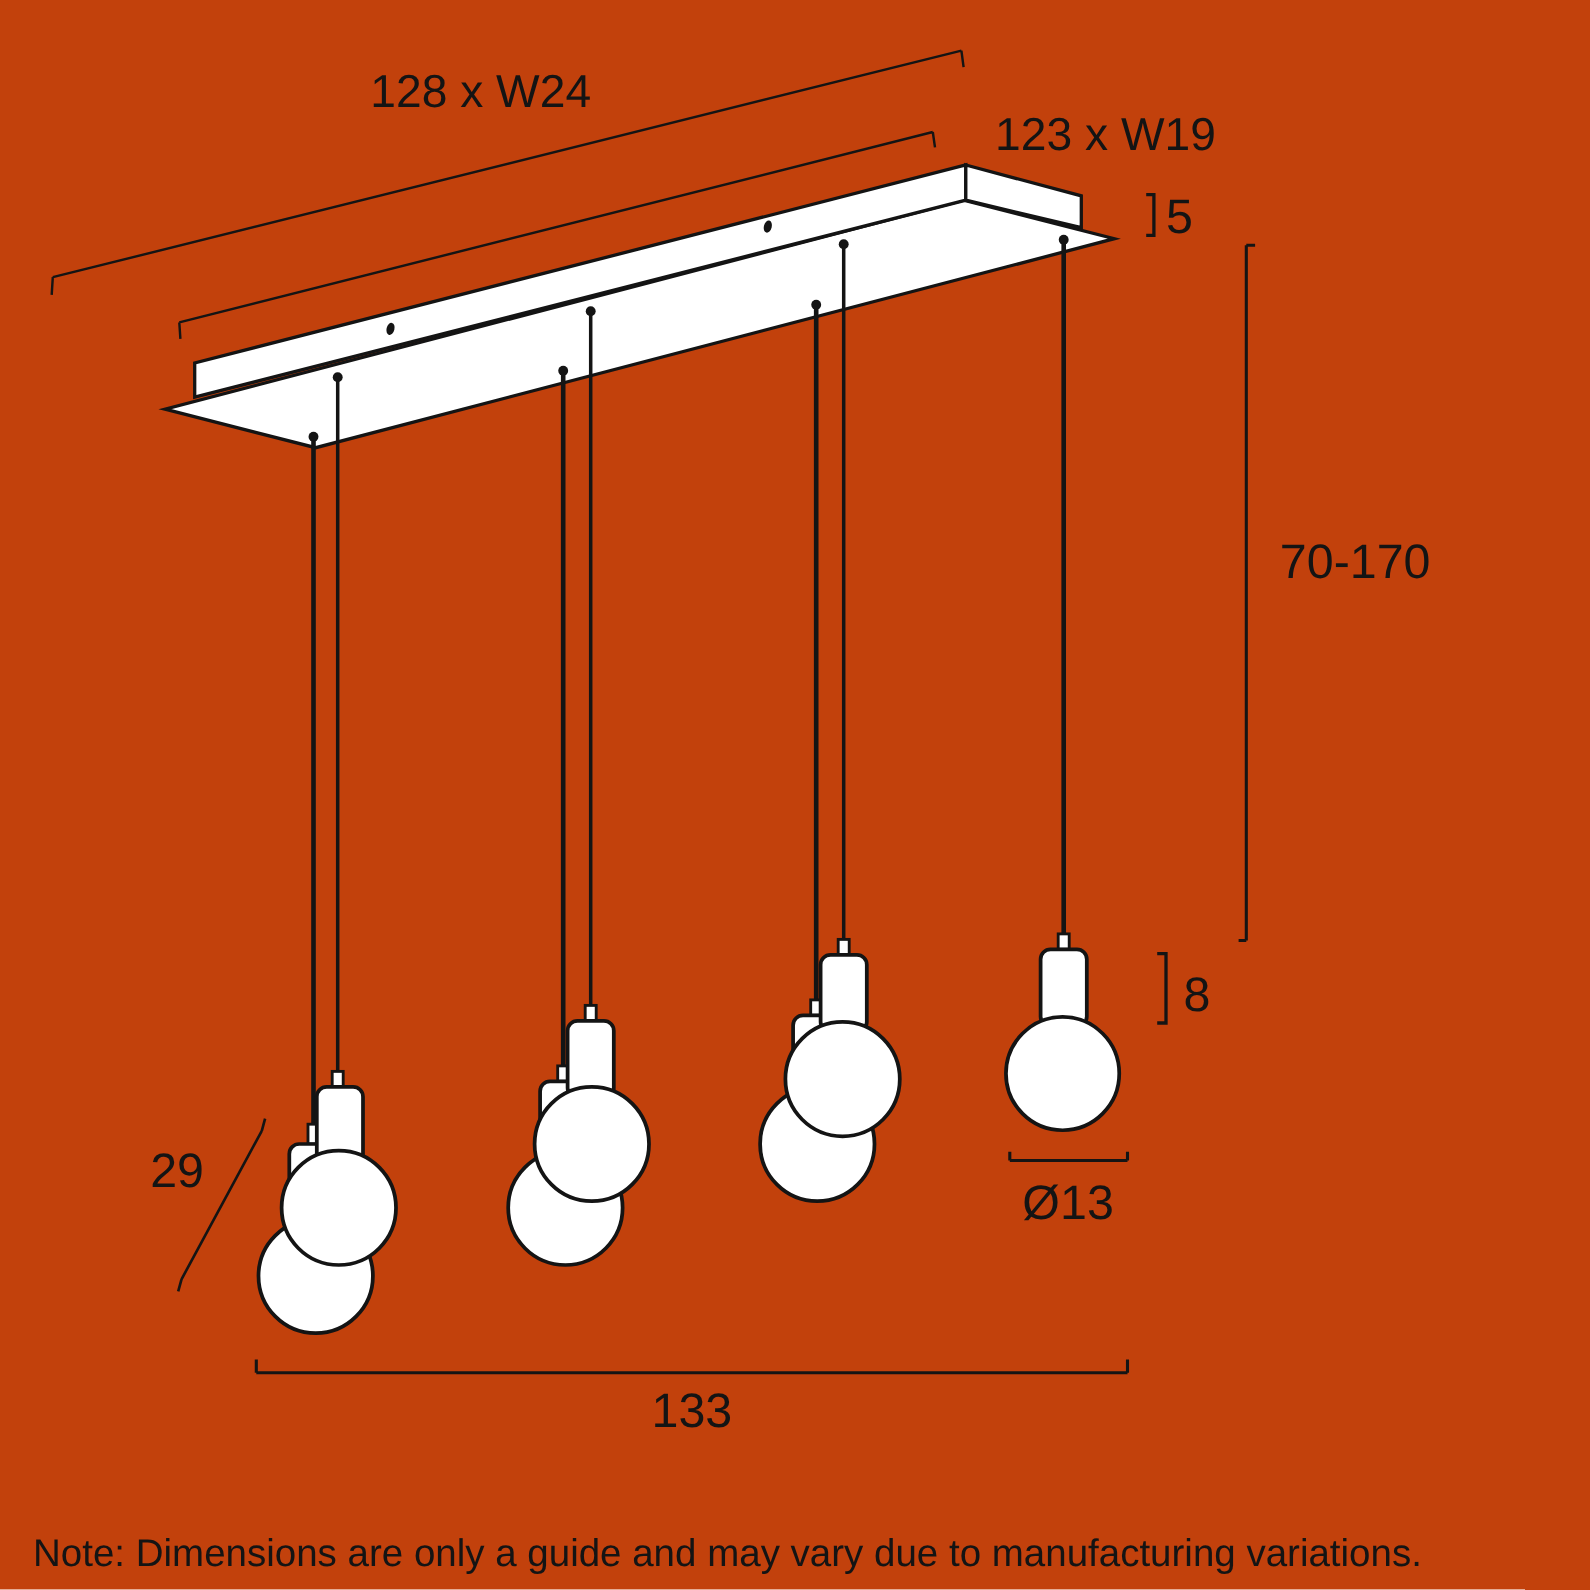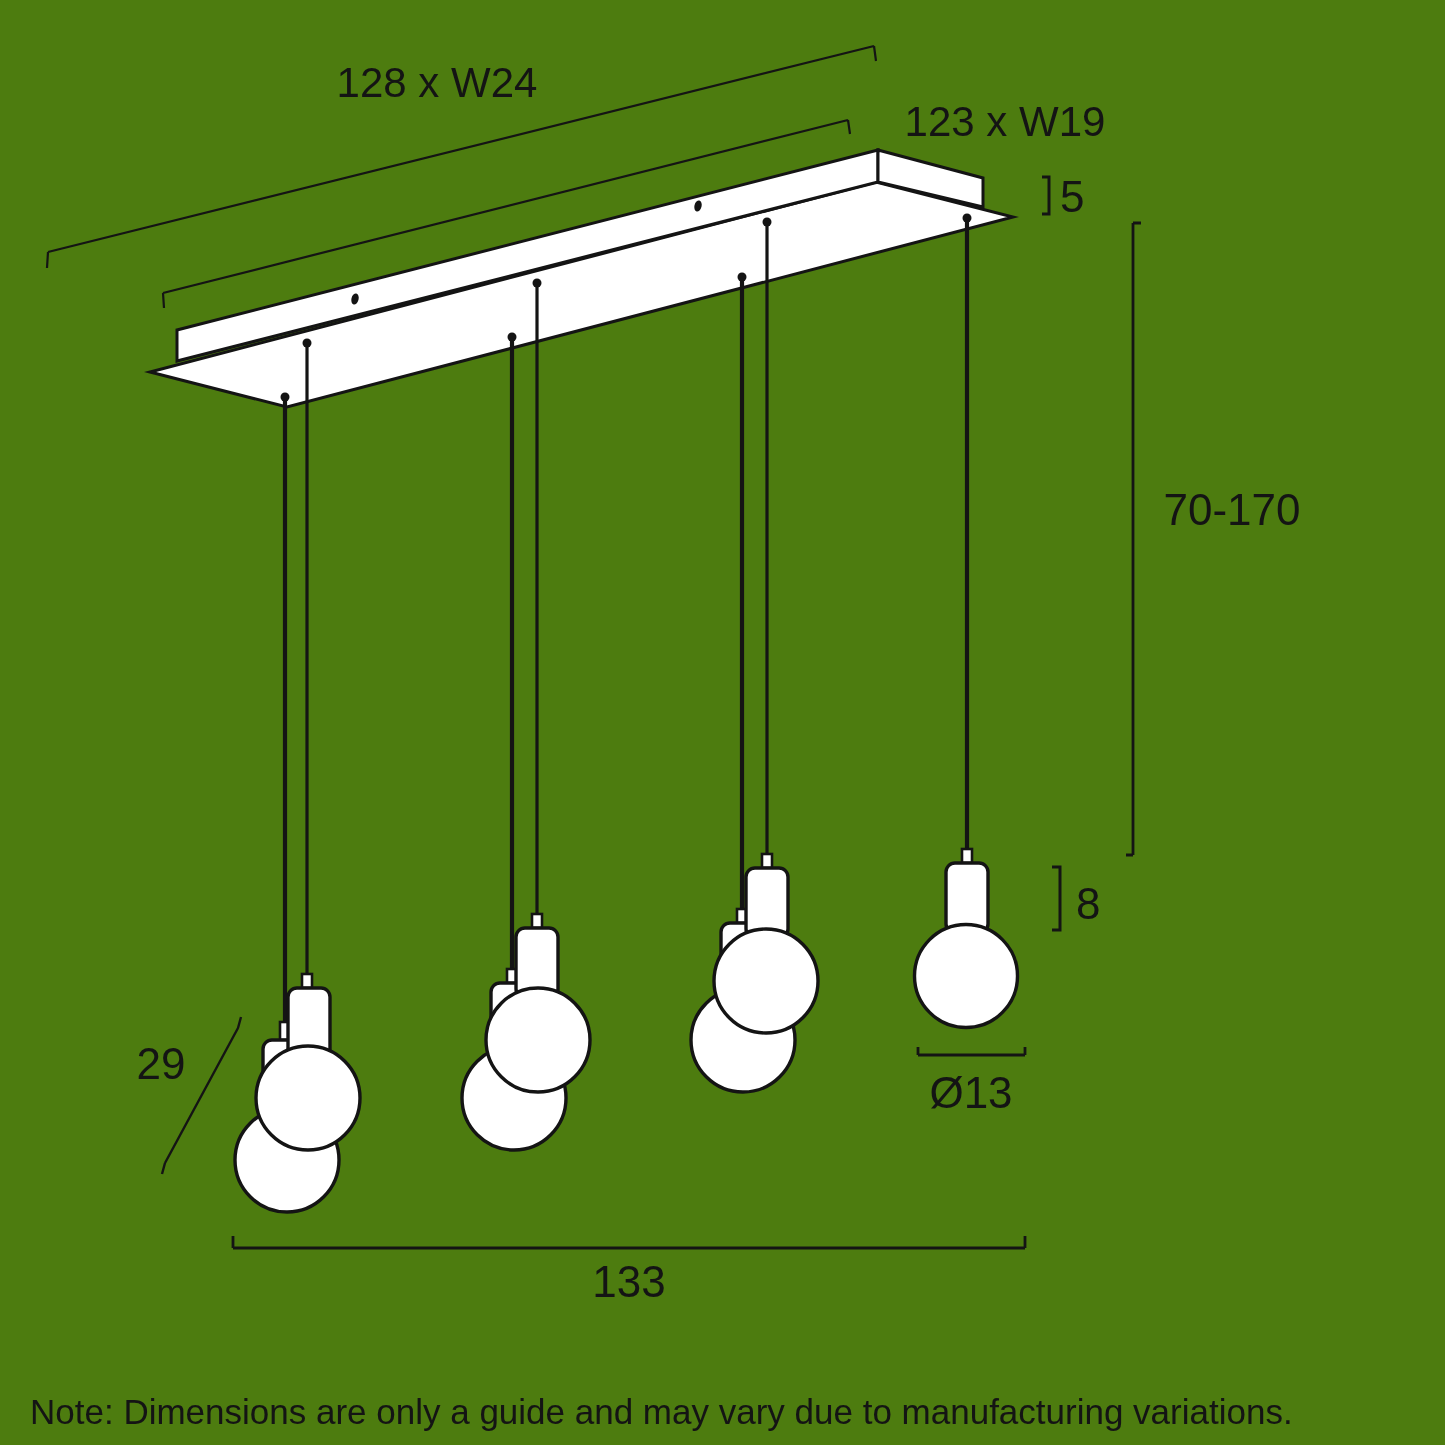--- a/index.html
+++ b/index.html
@@ -1,19 +1,19 @@
 <!DOCTYPE html>
 <html><head>
 <meta charset="utf-8">
 <style>
   html,body{margin:0;padding:0;background:#ffffff;}
   .stage{
     position:relative;
     width:1445px;height:1445px;
-    background:#4d7c0f;
+    background:#c2410c;
     font-family:"Liberation Sans", sans-serif;
     overflow:hidden;
   }
   svg{position:absolute;left:0;top:0;}
   .ln{stroke:#141414;fill:none;}
   .fillwhite{fill:#ffffff;stroke:#141414;}
   text{fill:#141414;font-family:"Liberation Sans", sans-serif;}
   .dim-label{font-size:42px;}
   .side-label{font-size:44px;}
   .note-label{font-size:35px;}

